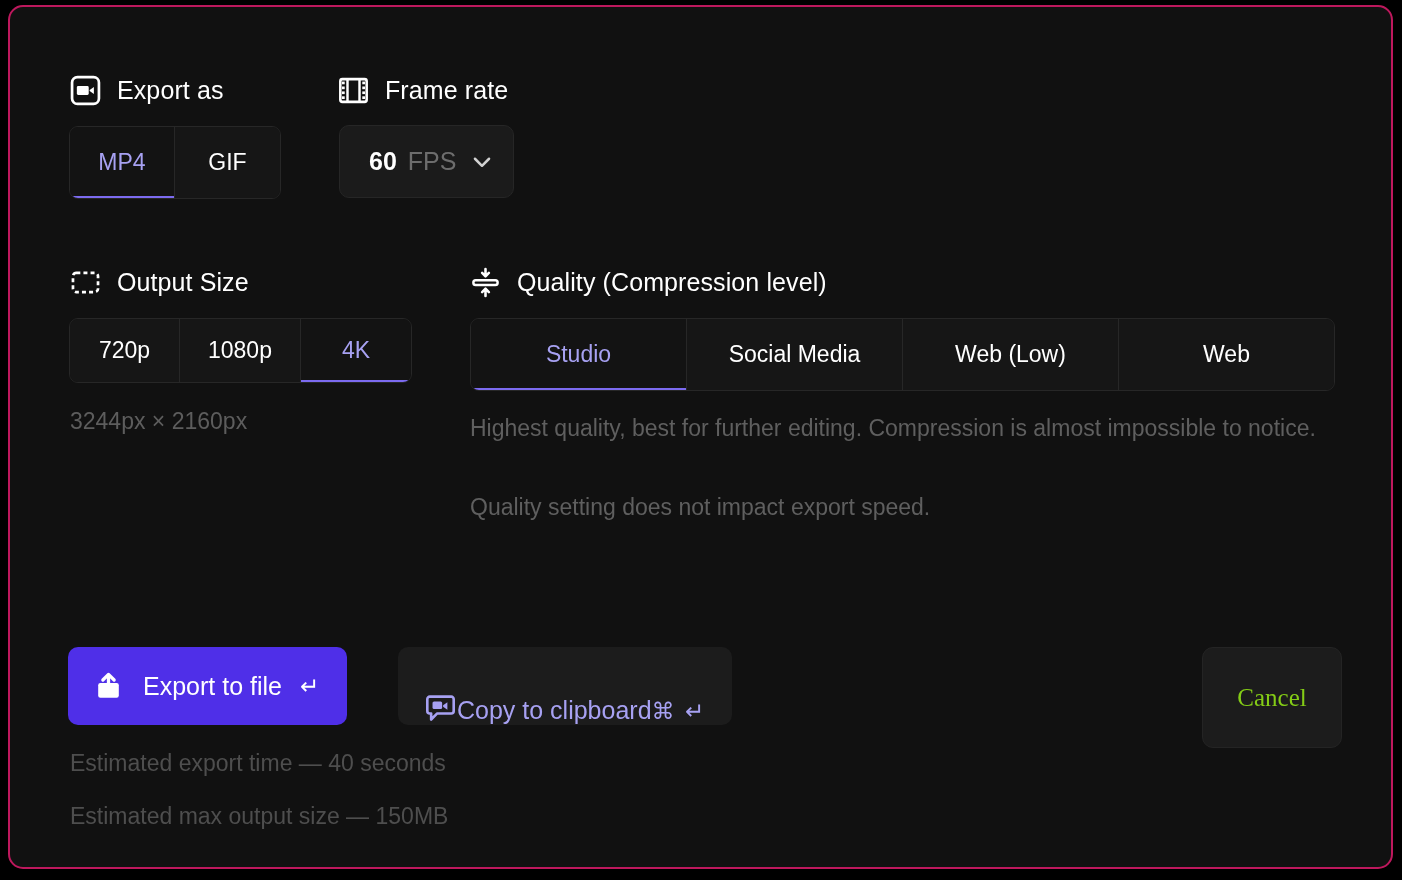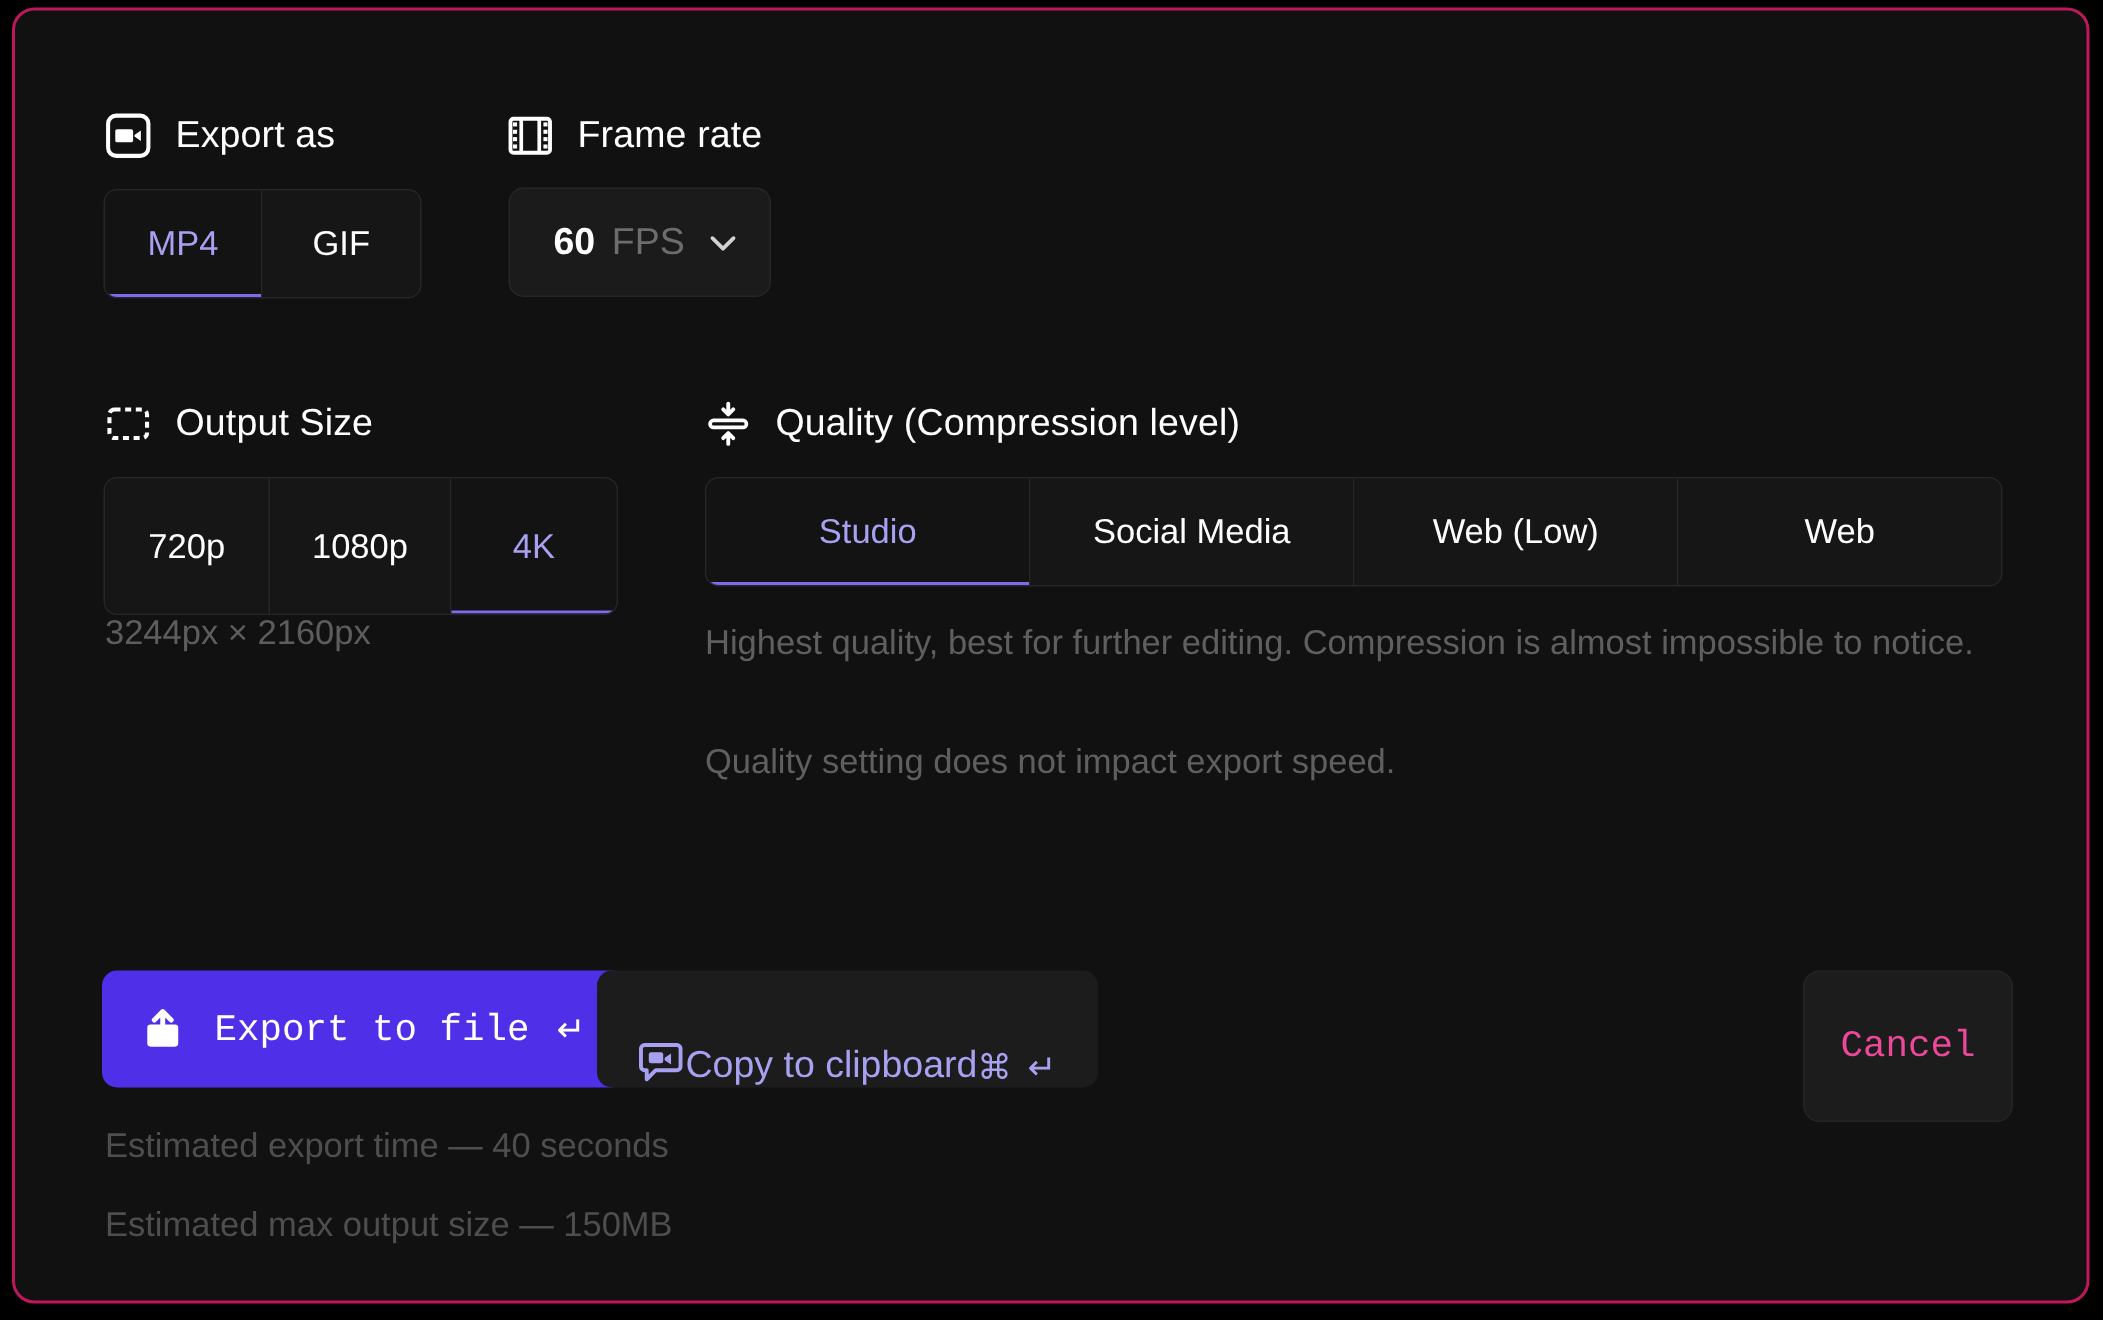--- a/index.html
+++ b/index.html
@@ -91,21 +91,21 @@
     display: flex;
     align-items: center;
     gap: 11px;
     padding: 0 20px 0 29px;
     cursor: pointer;
   }
   #framerate-select .num { font-size: 25px; font-weight: bold; color: #ffffff; }
   #framerate-select .unit { font-size: 25px; color: #6d6d6d; }
 
   #outputsize-head { position: absolute; left: 60px; top: 260px; }
-  #seg-resolution  { position: absolute; left: 59px; top: 311px; height: 92px; }
+  #seg-resolution  { position: absolute; left: 59px; top: 311px; height: 65px; }
   #seg-resolution .item { height: 100%; padding: 0 28px; min-width: 110px; }
   #dimensions {
     position: absolute;
     left: 60px; top: 401px;
     font-size: 23px;
     color: #5d5d5d;
   }
 
   #quality-head { position: absolute; left: 460px; top: 260px; }
   #seg-quality  { position: absolute; left: 460px; top: 311px; height: 73px; width: 865px; }
@@ -134,21 +134,21 @@
     padding: 0 28px 0 24px;
     background: #4f2fe8;
     border: none;
     border-radius: 10px;
     display: flex;
     align-items: center;
     gap: 18px;
     cursor: pointer;
     font-family: inherit;
   }
-  #btn-export .txt { font-size: 25px; color: #ffffff; font-family: Liberation Mono, monospace; }
+  #btn-export .txt { font-size: 25px; color: #ffffff; }
   #btn-export .kbd { font-size: 23px; color: #ffffff; }
 
   #btn-clipboard {
     position: absolute;
     left: 388px; top: 640px;
     height: 78px;
     padding: 0 26px 0 26px;
     background: #1c1c1c;
     border: none;
     border-radius: 10px;
@@ -161,23 +161,23 @@
   #btn-clipboard .kbd { font-size: 23px; color: #a7a1f2; letter-spacing: 2px; }
 
   #btn-cancel {
     position: absolute;
     left: 1192px; top: 640px;
     width: 140px; height: 101px;
     background: #1c1c1c;
     border: 1px solid #242424;
     border-radius: 11px;
     font-size: 25px;
-    color: #ec4899;
-    cursor: pointer;
-    font-family: Liberation Mono, monospace;
+    color: #84cc16;
+    cursor: pointer;
+    font-family: Liberation Serif, serif;
   }
 
   #est-time {
     position: absolute;
     left: 60px; top: 743px;
     font-size: 23px;
     color: #4e4e4e;
   }
   #est-size {
     position: absolute;

